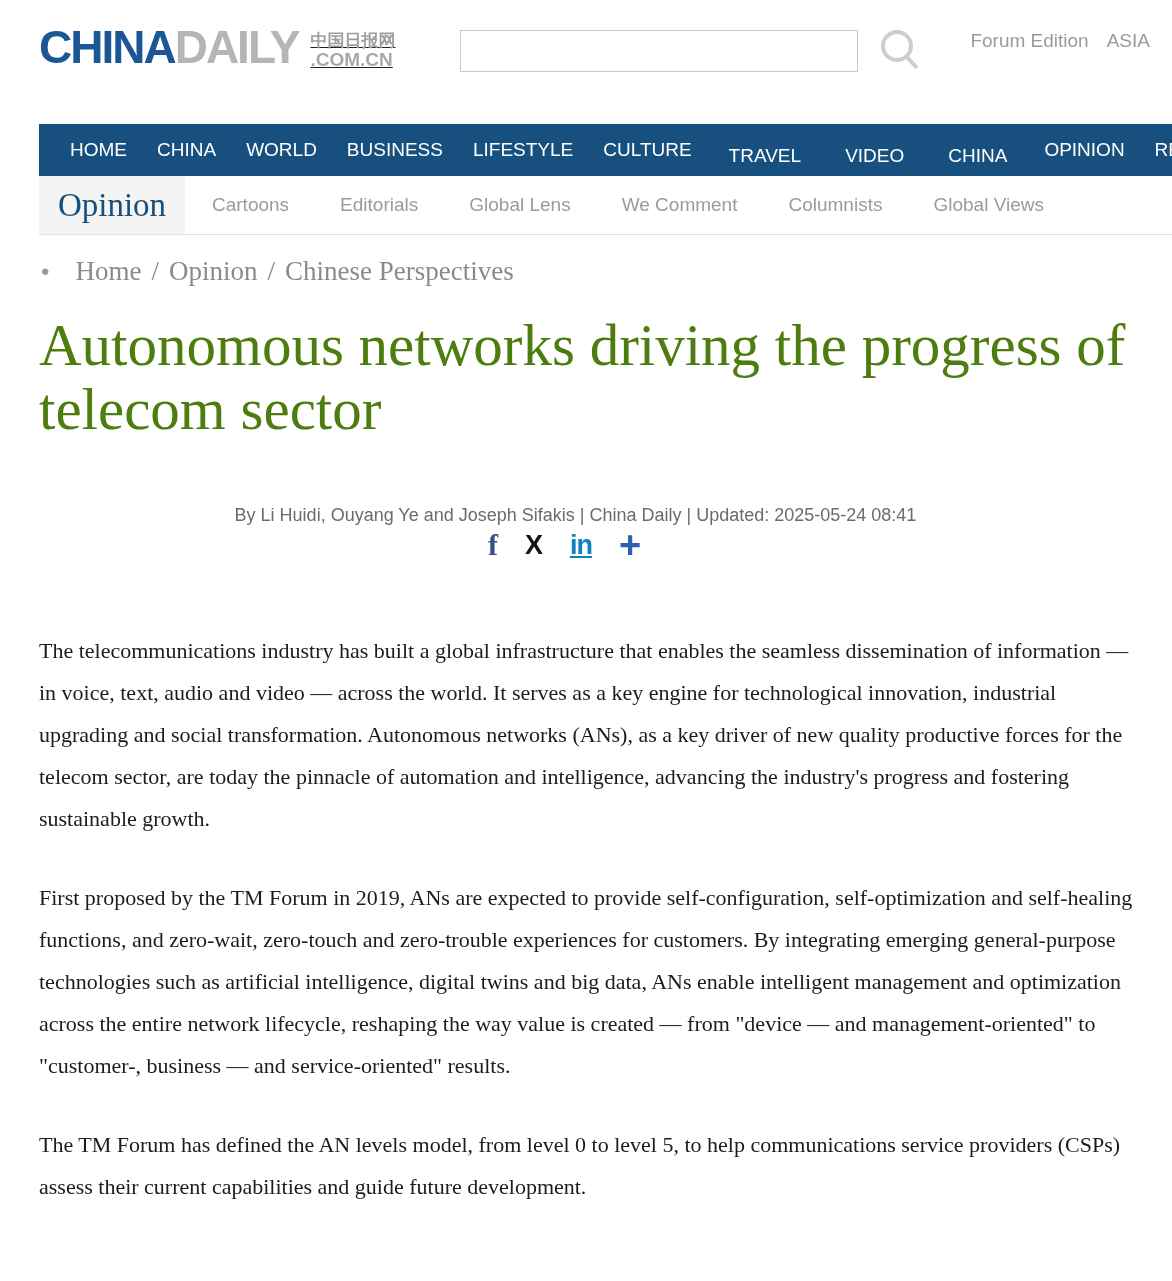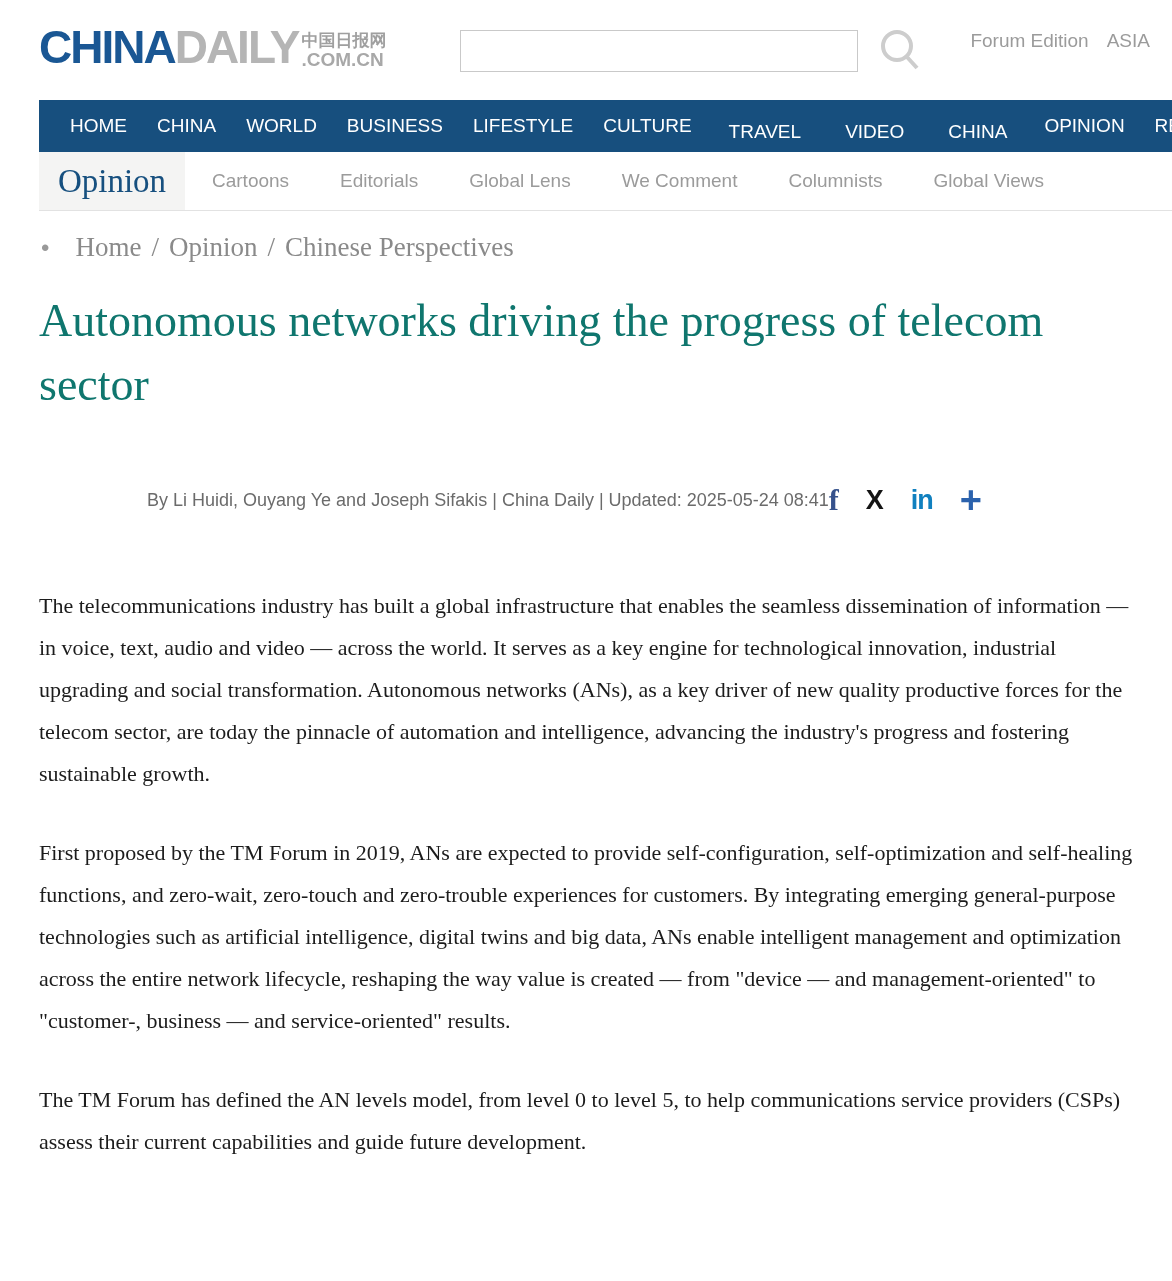--- a/index.html
+++ b/index.html
@@ -4,31 +4,31 @@
 <style>
   * { box-sizing: border-box; margin: 0; padding: 0; }
   html, body { background: #ffffff; }
   body {
     width: 1172px;
     font-family: "Liberation Sans", sans-serif;
     color: #222;
   }
 
   
-  .header { position: relative; height: 100px; }
+  .header { position: relative; height: 124px; }
   .logo {
     position: absolute; left: 39px; top: 24px;
     font-weight: bold; font-size: 46px; letter-spacing: -2px;
     white-space: nowrap; line-height: 1;
   }
   .logo-china { color: #1a5794; }
   .logo-daily { color: #b5b5b5; }
   .logo-right {
     display: inline-flex; flex-direction: column; vertical-align: bottom;
-    margin-left: 3px; letter-spacing: 0;
+    margin-left: 12px; letter-spacing: 0; text-decoration: underline;
   }
   .logo-cn { font-size: 17px; color: #9f9f9f; font-weight: bold; line-height: 1.15; }
   .logo-domain { font-size: 19px; color: #a8a8a8; font-weight: bold; line-height: 1.05; }
 
   .search-box {
     position: absolute; left: 460px; top: 30px;
     width: 398px; height: 42px;
     border: 1px solid #c9c9c9; background: #fff;
     font-size: 18px; padding: 0 10px; color: #444; outline: none;
   }
@@ -79,32 +79,32 @@
     display: flex; align-items: center;
   }
   .crumb-bullet { font-size: 24px; color: #999; margin-right: 26px; font-family: "Liberation Sans", sans-serif; }
   .crumb { cursor: pointer; }
   .crumb-sep { margin: 0 10px; }
 
   
   .article-title {
     margin: 26px 39px 0 39px; max-width: 1095px;
     font-family: "Liberation Serif", serif;
-    font-weight: 400; font-size: 46px; line-height: 64px; color: #0f766e;
+    font-weight: 400; font-size: 59px; line-height: 64px; color: #4d7c0f;
   }
   .byline-row {
     margin: 64px 39px 0 18px;
-    display: flex; justify-content: center; align-items: center;
+    display: flex; justify-content: center; align-items: center; flex-direction: column;
   }
   .byline { font-size: 18px; color: #6b6b6b; }
   .share-icons { display: flex; align-items: center; gap: 27px; padding-right: 22px; }
   .share-icons span { font-weight: bold; cursor: pointer; line-height: 1; }
   .icon-facebook { color: #36528c; font-size: 30px; font-family: "Liberation Serif", serif; }
   .icon-x { color: #141414; font-size: 27px; }
-  .icon-linkedin { color: #1080bf; font-size: 27px; letter-spacing: -1px; }
+  .icon-linkedin { color: #1080bf; font-size: 27px; letter-spacing: -1px; text-decoration: underline; }
   .icon-plus { color: #2b62ad; font-size: 38px; font-weight: bold; }
 
   .article-body { margin: 66px 39px 0 39px; width: 1095px; }
   .article-body p {
     font-family: "Liberation Serif", serif;
     font-size: 22px; line-height: 42px; color: #1c1c1c;
     margin-bottom: 37px;
   }
 </style>
 </head>

